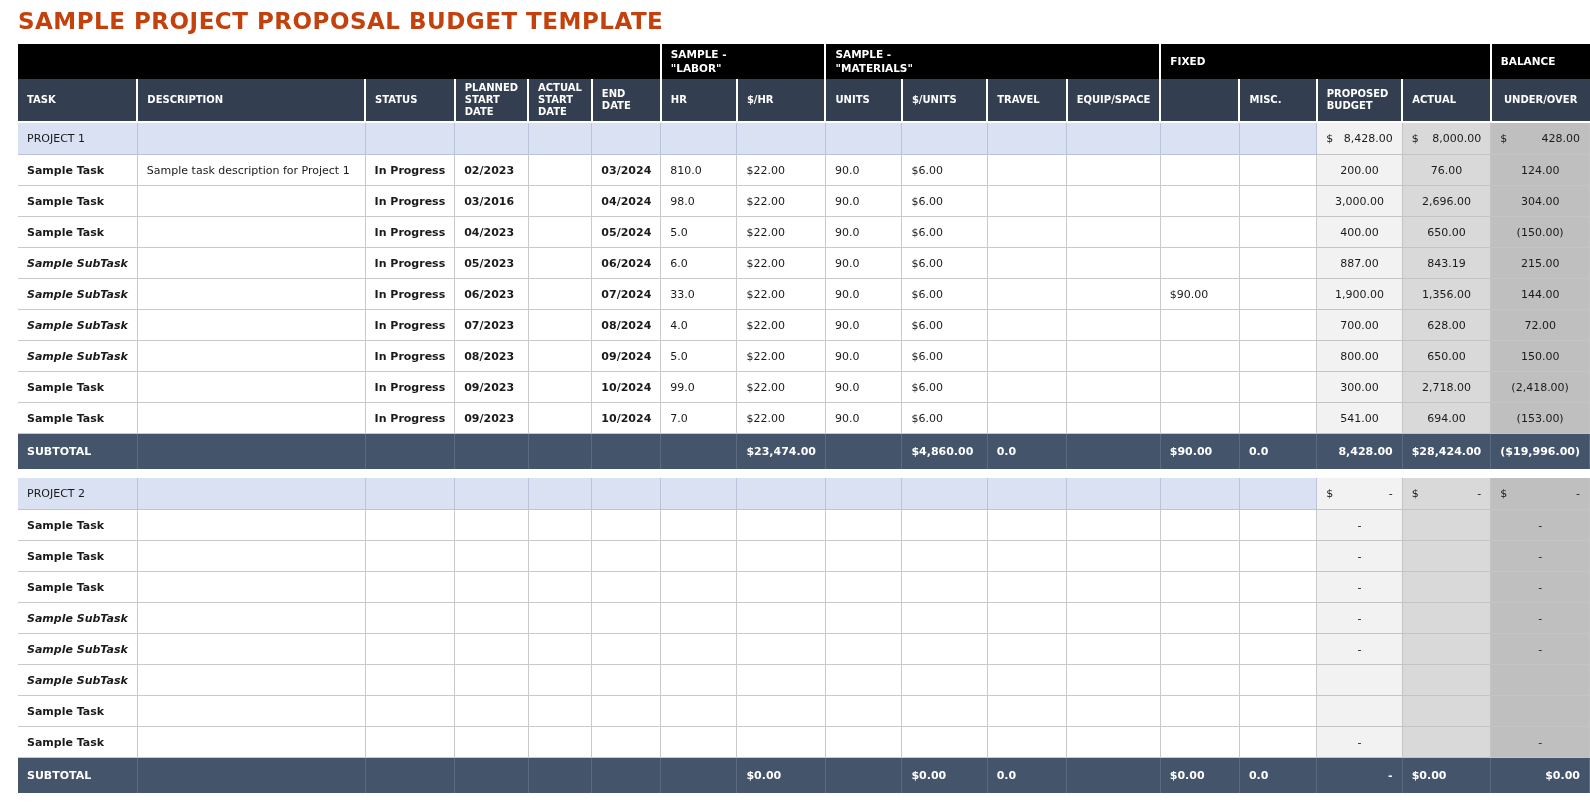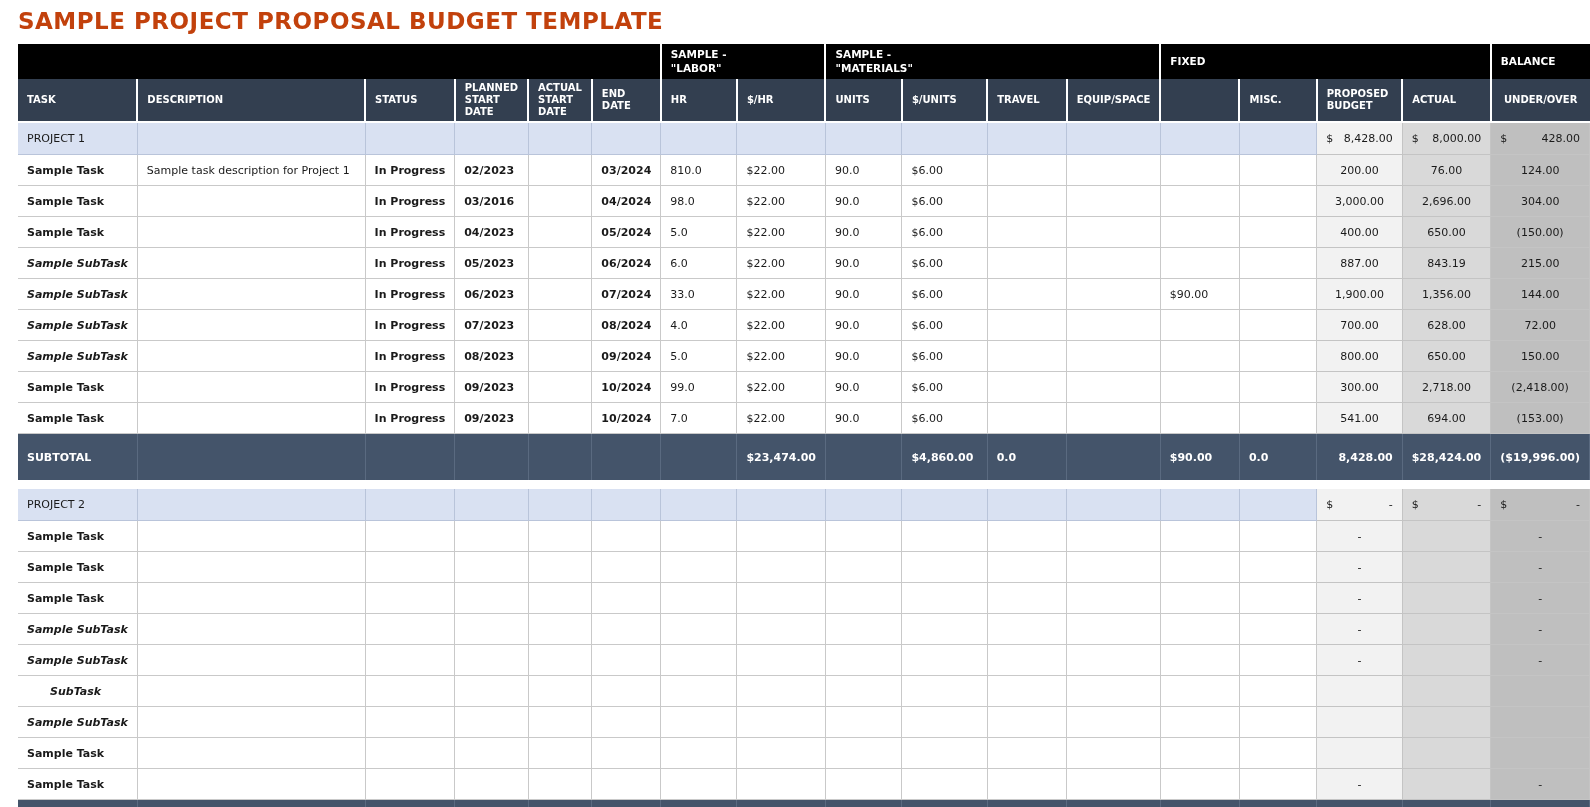--- a/index.html
+++ b/index.html
@@ -38,21 +38,21 @@
   tr.colhead td:last-child{border-right:0;text-align:center;}
   
   tr.project td{
     background:#D9E1F2;height:31px;font-weight:400;
     border-right:1px solid #b9c4da;border-bottom:1px solid #b9c4da;
   }
   
   tr.data td{height:30px;background:#fff;}
   
   tr.subtotal td{
-    background:#44546A;color:#fff;font-weight:700;height:46px;
+    background:#44546A;color:#fff;font-weight:700;height:35px;
     border-right:1px solid #5a6a80;border-bottom:0;
   }
   
   tr.gap td{background:#fff;border:0;height:9px;padding:0;}
   
   td.c-task{font-weight:700;}
   td.style-subtask.c-task{font-style:italic;}
   td.style-subtask2.c-task{font-style:italic;padding-left:32px;}
   td.c-status,td.c-planned-start-date,td.c-actual-start-date,td.c-end-date{font-weight:700;}
   td.num-right{text-align:center;}
@@ -474,39 +474,20 @@
             <td class="c-per-units style-subtask"></td>
             <td class="c-travel style-subtask"></td>
             <td class="c-equip-space style-subtask"></td>
             <td class="c-fixed style-subtask"></td>
             <td class="c-misc style-subtask"></td>
             <td class="c-proposed-budget style-subtask num-right">-</td>
             <td class="c-actual style-subtask num-right"></td>
             <td class="c-under-over style-subtask num-right">-</td>
           </tr>
           <tr class="data">
-            <td class="c-task style-subtask2">SubTask</td>
-            <td class="c-description style-subtask2"></td>
-            <td class="c-status style-subtask2"></td>
-            <td class="c-planned-start-date style-subtask2"></td>
-            <td class="c-actual-start-date style-subtask2"></td>
-            <td class="c-end-date style-subtask2"></td>
-            <td class="c-hr style-subtask2"></td>
-            <td class="c-per-hr style-subtask2"></td>
-            <td class="c-units style-subtask2"></td>
-            <td class="c-per-units style-subtask2"></td>
-            <td class="c-travel style-subtask2"></td>
-            <td class="c-equip-space style-subtask2"></td>
-            <td class="c-fixed style-subtask2"></td>
-            <td class="c-misc style-subtask2"></td>
-            <td class="c-proposed-budget style-subtask2 num-right"></td>
-            <td class="c-actual style-subtask2 num-right"></td>
-            <td class="c-under-over style-subtask2 num-right"></td>
-          </tr>
-          <tr class="data">
             <td class="c-task style-subtask">Sample SubTask</td>
             <td class="c-description style-subtask"></td>
             <td class="c-status style-subtask"></td>
             <td class="c-planned-start-date style-subtask"></td>
             <td class="c-actual-start-date style-subtask"></td>
             <td class="c-end-date style-subtask"></td>
             <td class="c-hr style-subtask"></td>
             <td class="c-per-hr style-subtask"></td>
             <td class="c-units style-subtask"></td>
             <td class="c-per-units style-subtask"></td>

